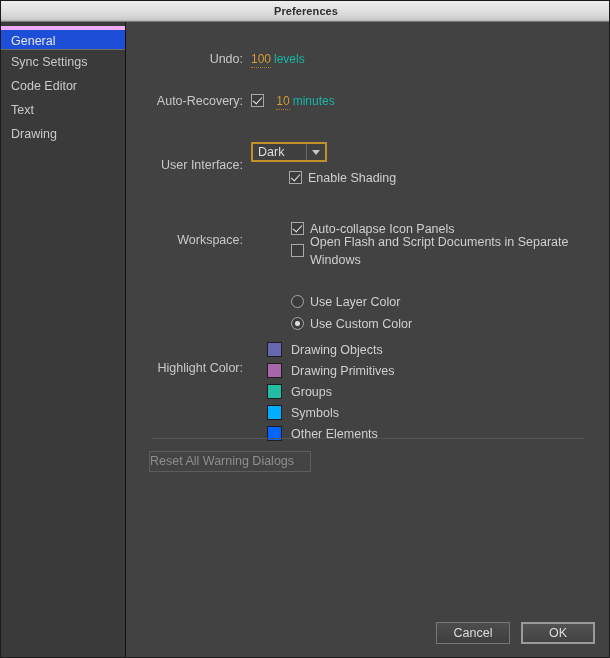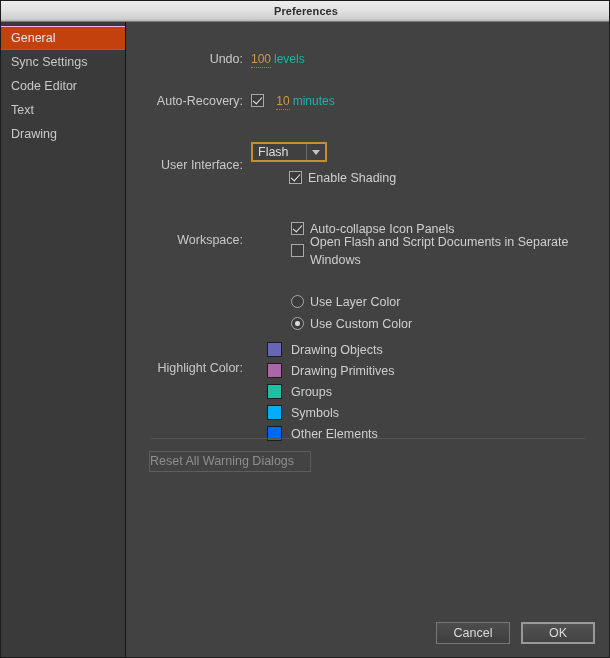--- a/index.html
+++ b/index.html
@@ -58,22 +58,22 @@
   }
   .side-item {
     height: 24px;
     line-height: 24px;
     padding-left: 10px;
     font-size: 12.5px;
     color: #c9c9c9;
     white-space: nowrap;
   }
   .side-item.selected {
-    background: #c2410c;
-    border-top: 1px solid #f0abfc;
+    background: #1d4ed8;
+    border-top: 4px solid #f0abfc;
     border-bottom: 1px solid #6e6e6e;
     line-height: 22px;
     color: #e6e6e6;
   }
 
   
   .content {
     position: absolute;
     top: 21px; left: 126px;
     width: 483px;
@@ -325,21 +325,21 @@
           <span class="scrub" style="margin-left:9px;">10</span><span class="unit">minutes</span>
         </div>
       </div>
 
       <div class="spacer-26"></div>
 
       <div class="row">
         <div class="row-label" style="line-height:20px;">User Interface:</div>
         <div class="row-field">
           <div class="select">
-            <span class="select-value">Flash</span>
+            <span class="select-value">Dark</span>
             <span class="select-sep"></span>
             <span class="select-arrow">
                 <i></i>
               </span>
           </div>
           <div class="check-line" style="margin-top:6px; margin-left:-2px;">
             <span class="cb checked"></span>
             <span>Enable Shading</span>
           </div>
         </div>

